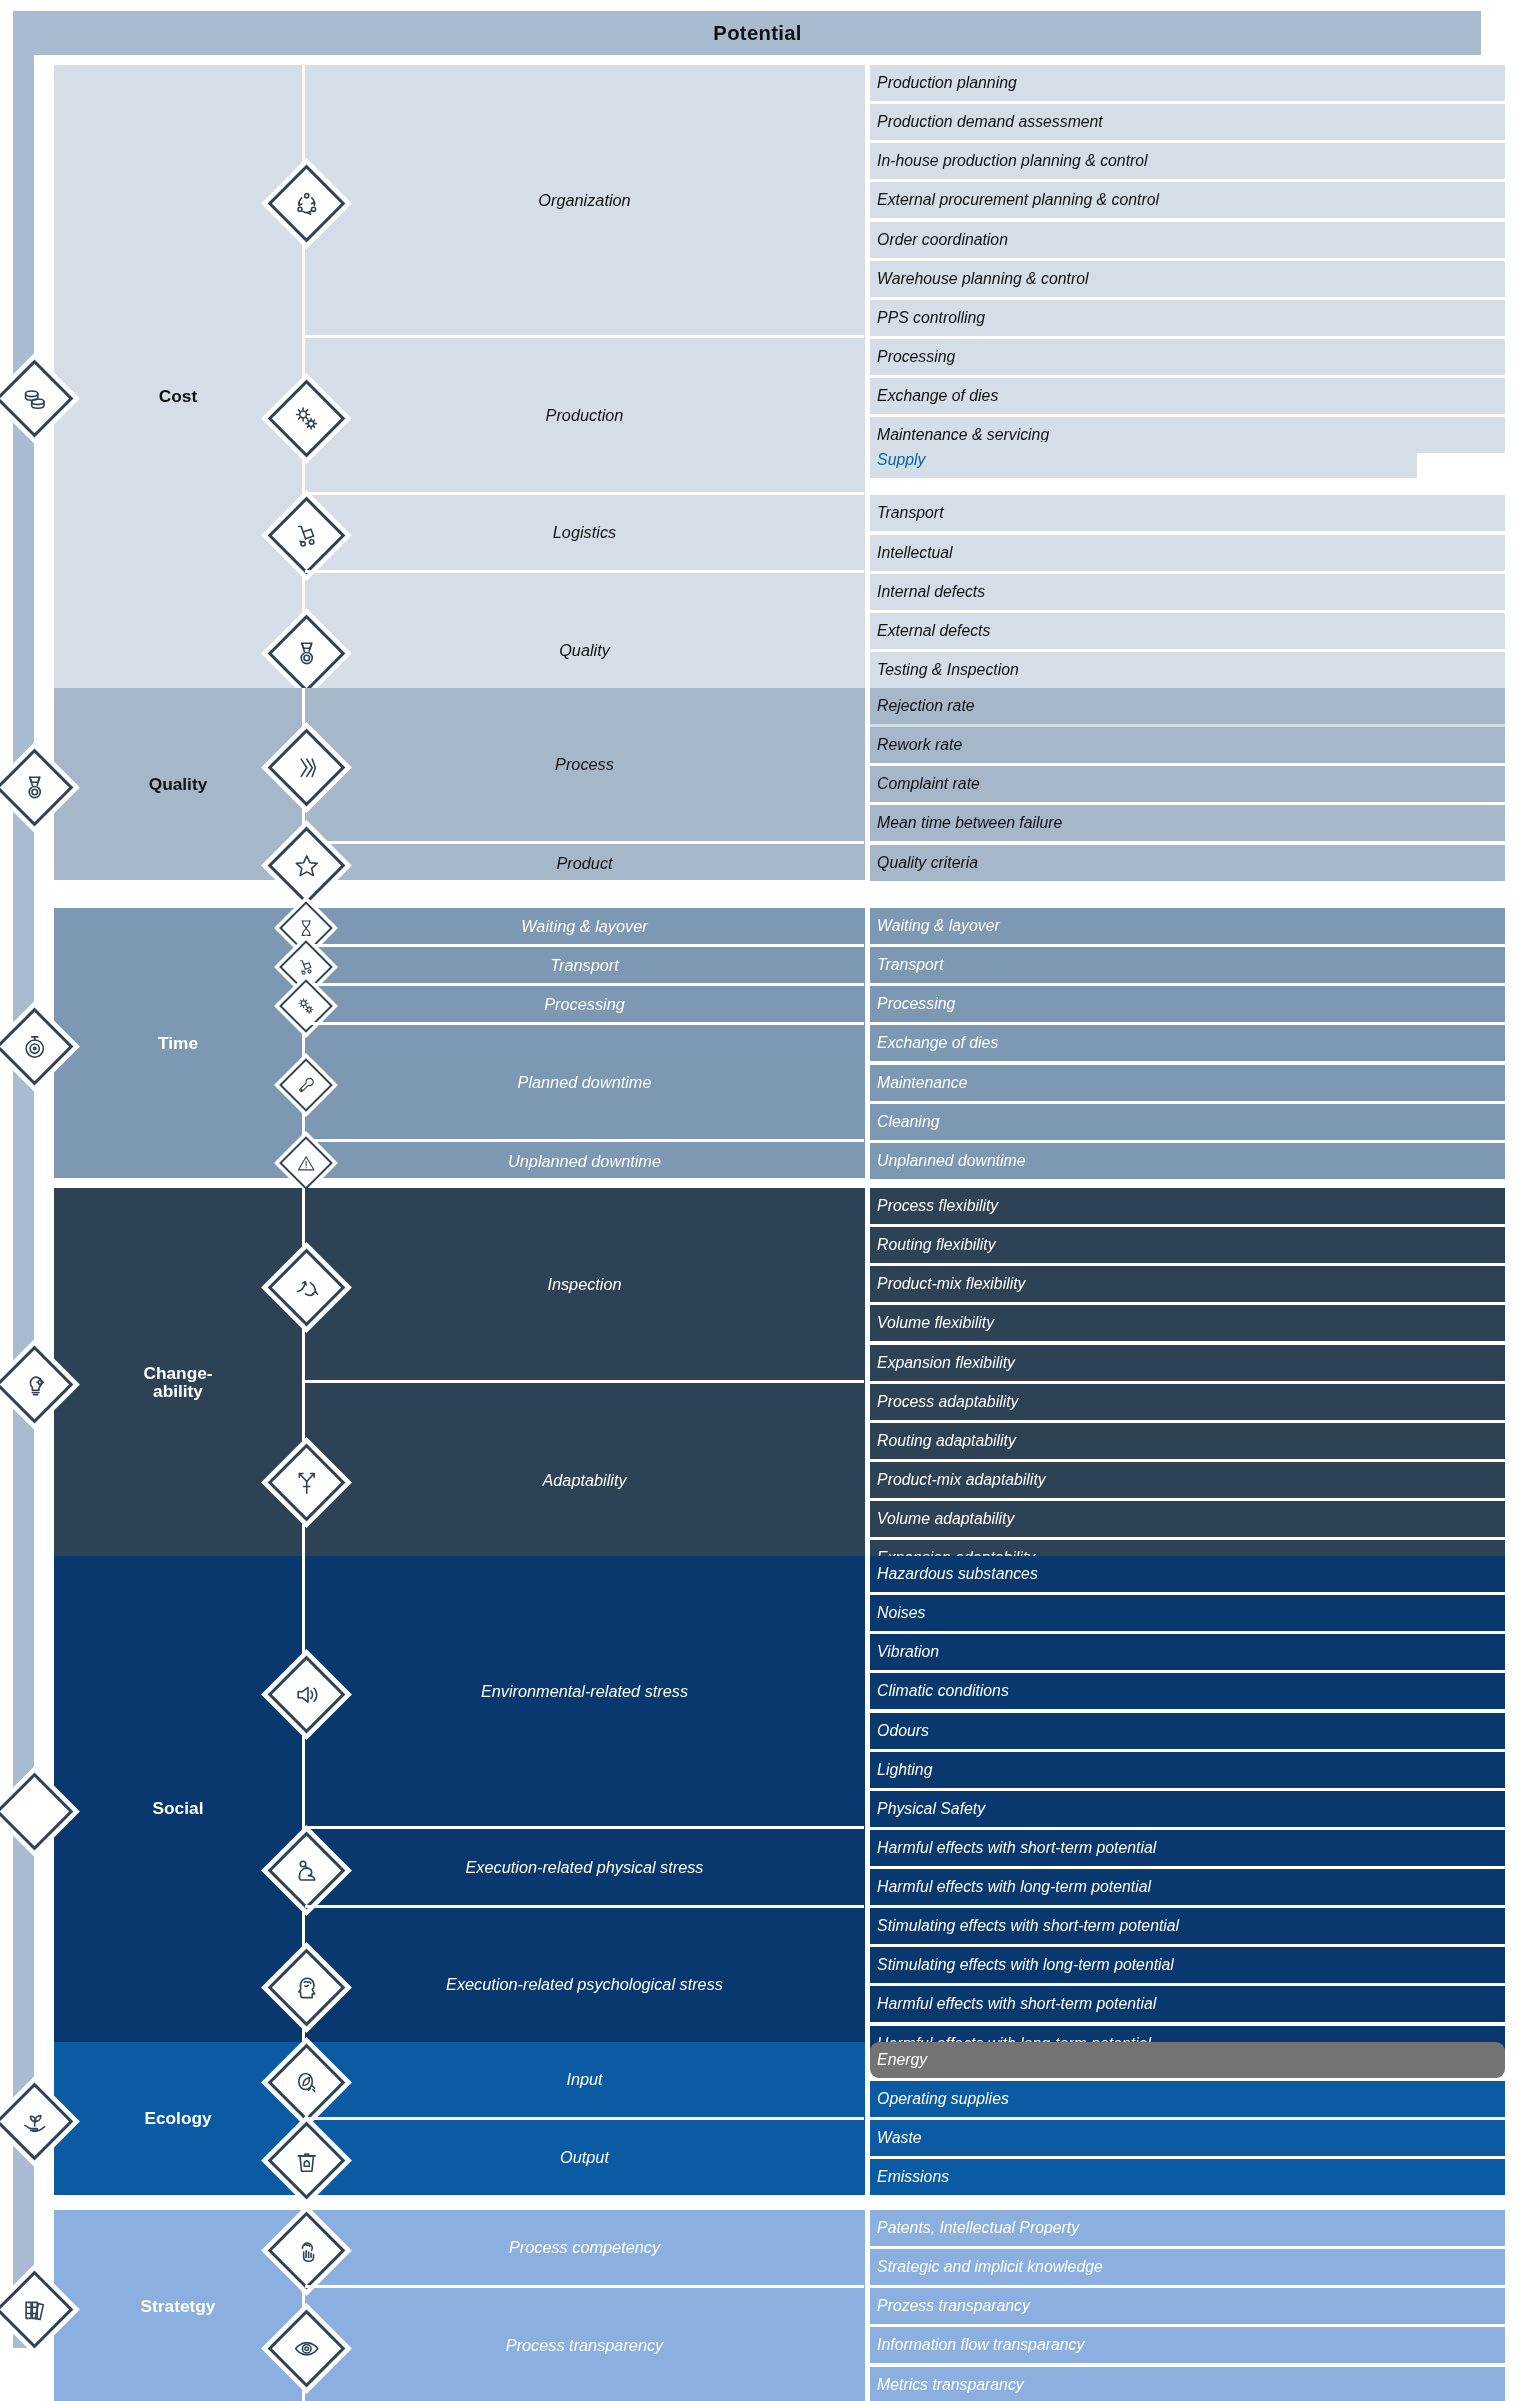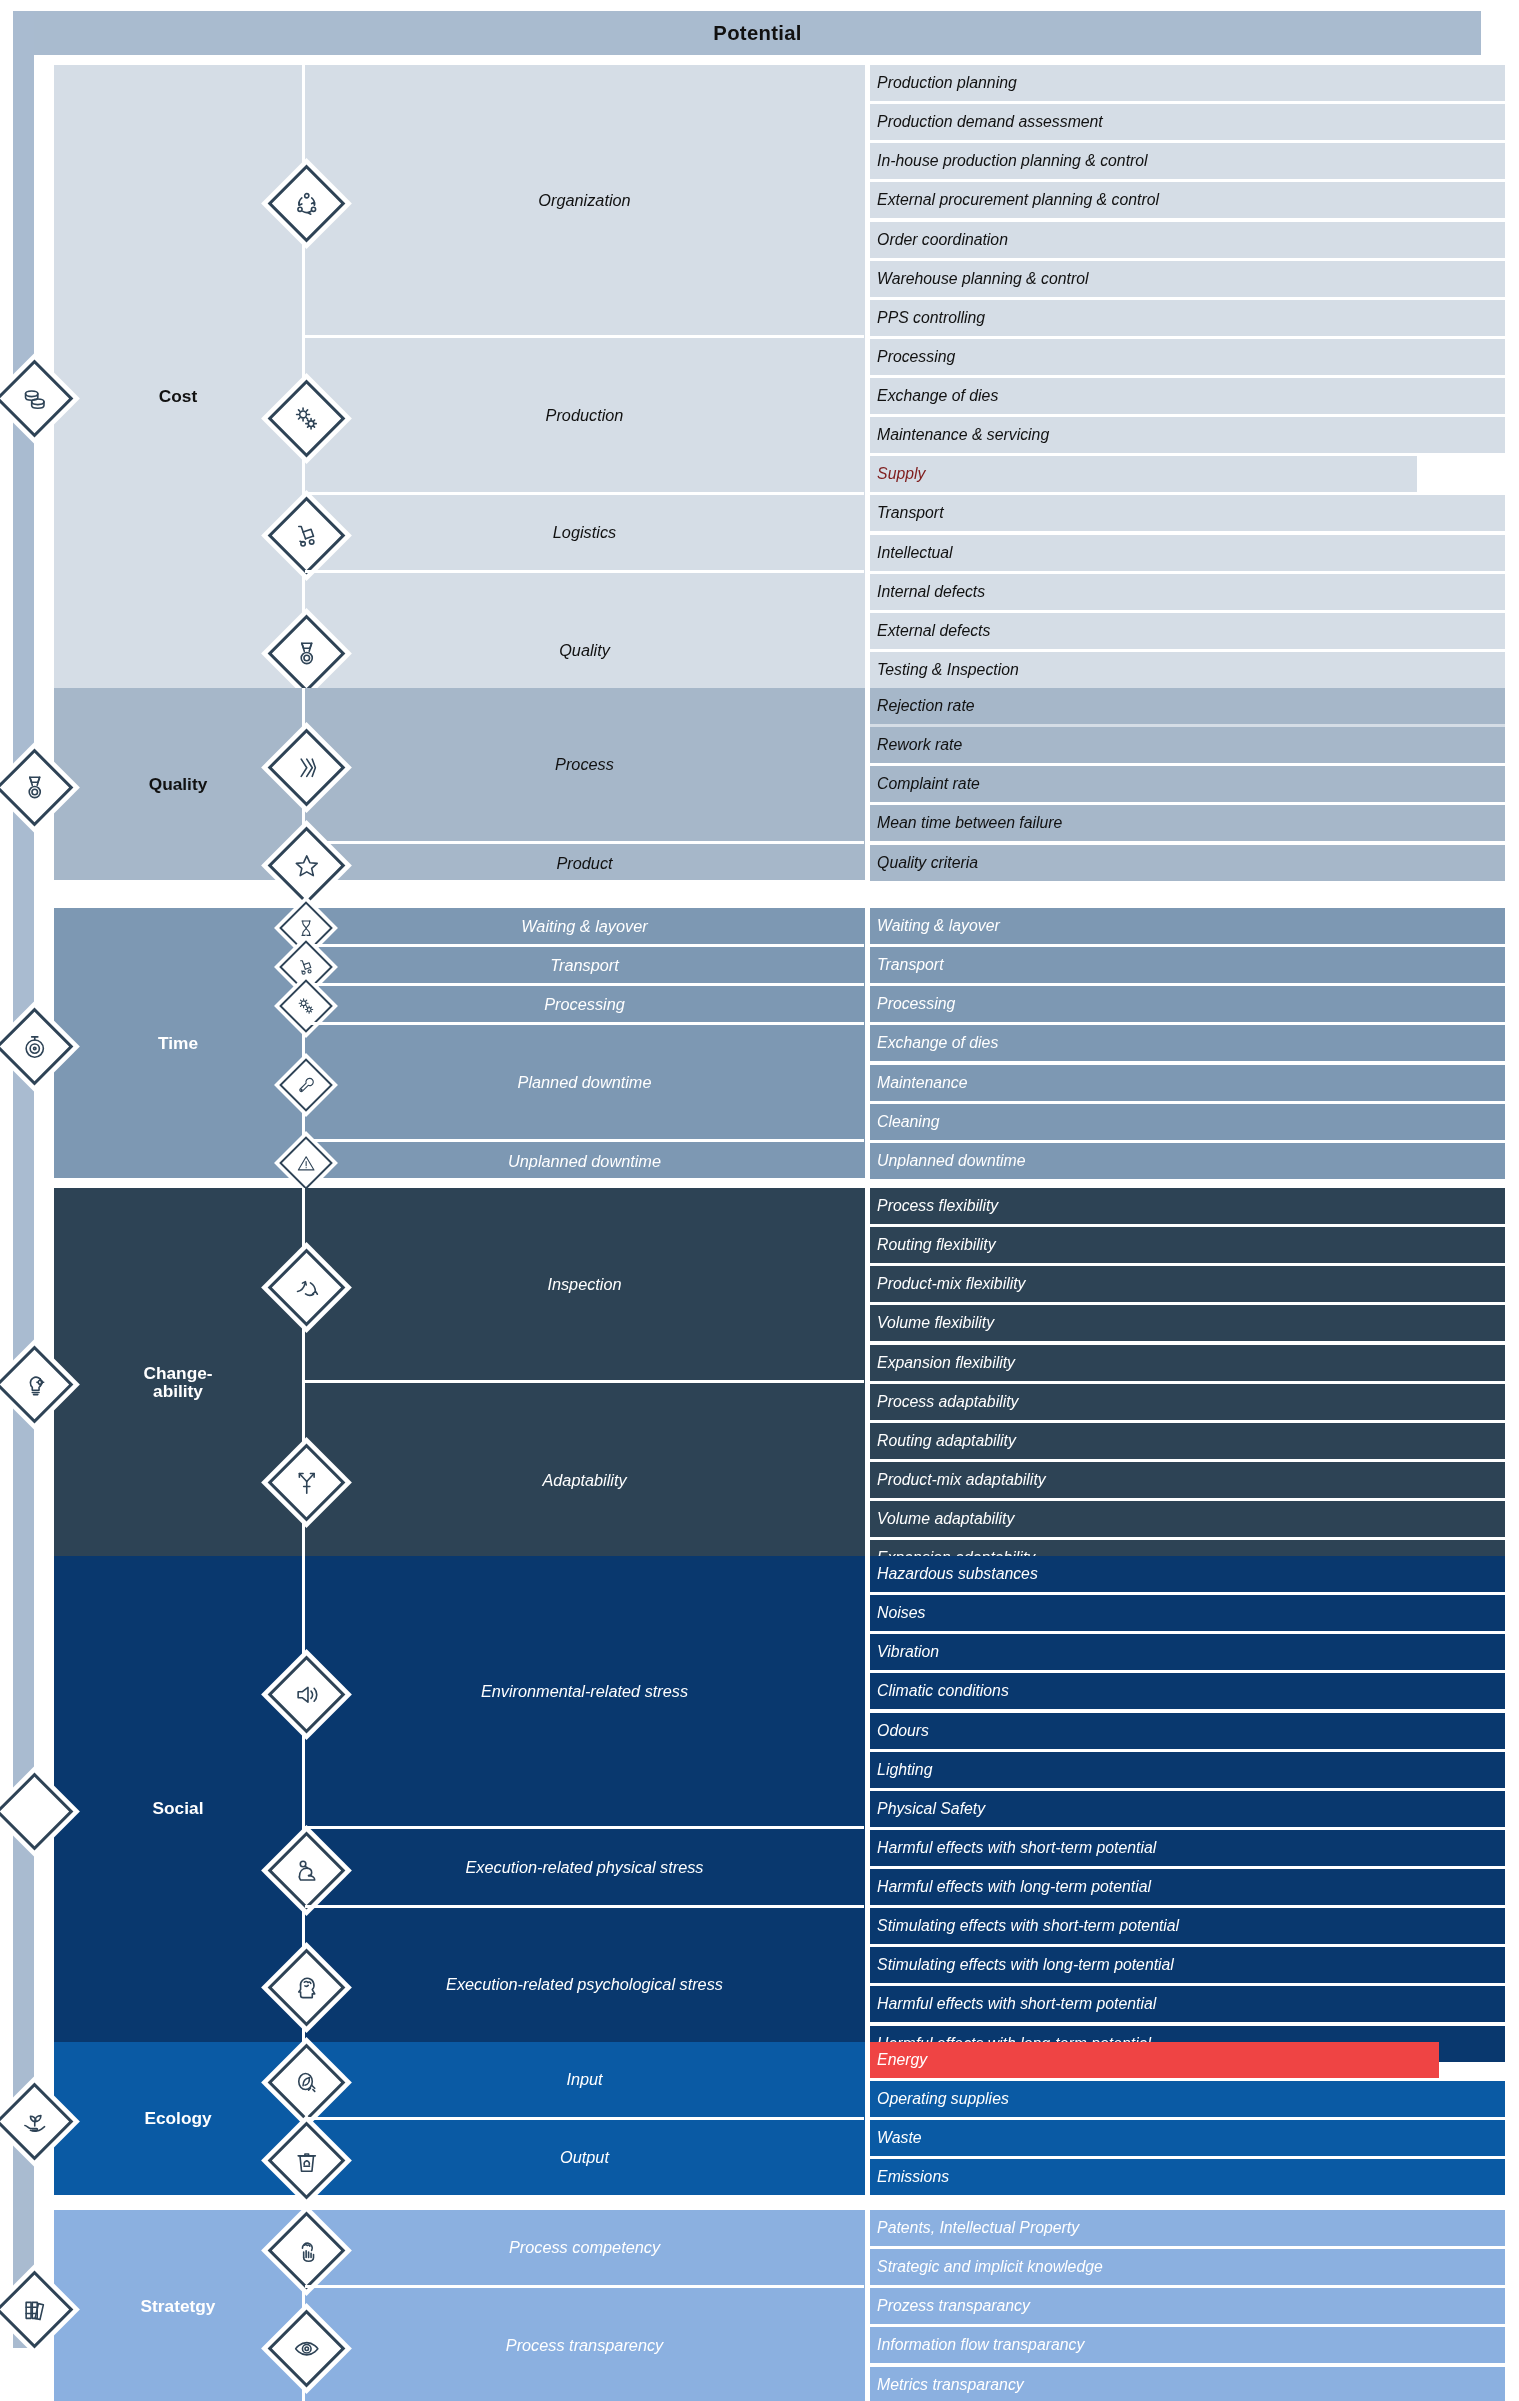--- a/index.html
+++ b/index.html
@@ -98,21 +98,21 @@
               <circle cx="18" cy="17" r="5.5"></circle>
               <path d="M18 6.5v3M18 24.5v3M7.5 17h3M25.5 17h3M10.6 9.6l2.1 2.1M23.3 22.3l2.1 2.1M25.4 9.6l-2.1 2.1M12.7 22.3l-2.1 2.1"></path>
               <circle cx="31" cy="32" r="4.5"></circle>
               <path d="M31 23.5v2.5M31 38v2.5M22.5 32h2.5M37 32h2.5M25.3 26.3l1.8 1.8M34.9 35.9l1.8 1.8M36.7 26.3l-1.8 1.8M27.1 35.9l-1.8 1.8"></path>
             </svg>
           </span>
         </div>
         <div class="l3cell" style="left:870px;top:274px;width:635px;height:36px;background:#d5dde6;color:#111111;">Processing</div>
         <div class="l3cell" style="left:870px;top:313px;width:635px;height:36px;background:#d5dde6;color:#111111;">Exchange of dies</div>
         <div class="l3cell" style="left:870px;top:352px;width:635px;height:36px;background:#d5dde6;color:#111111;">Maintenance &amp; servicing</div>
-        <div class="l3cell" style="left:870px;top:391px;width:547px;height:36px;background:#d5dde6;color:#7f1d1d;">Supply</div>
+        <div class="l3cell" style="left:870px;top:377px;width:547px;height:36px;background:#d5dde6;color:#0369a1;">Supply</div>
         <div class="l2cell" style="left:305px;top:430px;width:559px;height:75px;color:#111111;">Logistics</div>
         <div class="sep" style="left:305px;top:427px;width:559px;"></div>
         <div class="dia" style="left:279px;top:443px;">
           <span class="ico">
             <svg viewBox="0 0 48 48" fill="none" stroke="#2e4356" stroke-width="2.6" stroke-linecap="round" stroke-linejoin="round">
               <path d="M11 9h4l7 20"></path>
               <path d="M22 29l12-4"></path>
               <path d="M18 18l13-4.5 4 11.5"></path>
               <circle cx="18" cy="37" r="3.6"></circle>
               <circle cx="32" cy="34" r="3.6"></circle>
@@ -380,21 +380,21 @@
         <div class="dia" style="left:279px;top:13px;">
           <span class="ico">
             <svg viewBox="0 0 48 48" fill="none" stroke="#2e4356" stroke-width="2.6" stroke-linecap="round" stroke-linejoin="round">
               <ellipse cx="22" cy="22" rx="11" ry="13"></ellipse>
               <path d="M28 16c-6 1-10 6-10 13"></path>
               <path d="M28 16c1 6-2 11-7 12"></path>
               <path d="M32 28l5 5M34 35l3 3M30 33l-3 3"></path>
             </svg>
           </span>
         </div>
-        <div class="l3cell" style="left:870px;top:0px;width:569px;height:36px;background:#ef4444;color:#ffffff;">Energy</div>
+        <div class="l3cell" style="left:870px;top:0px;width:635px;height:36px;background:#737373;color:#ffffff;border-radius:9px;">Energy</div>
         <div class="l3cell" style="left:870px;top:39px;width:635px;height:36px;background:#0a5aa4;color:#ffffff;">Operating supplies</div>
         <div class="l2cell" style="left:305px;top:78px;width:559px;height:75px;color:#ffffff;">Output</div>
         <div class="sep" style="left:305px;top:75px;width:559px;"></div>
         <div class="dia" style="left:279px;top:91px;">
           <span class="ico">
             <svg viewBox="0 0 48 48" fill="none" stroke="#2e4356" stroke-width="2.6" stroke-linecap="round" stroke-linejoin="round">
               <path d="M13 16h22l-2.5 25H15.5z"></path>
               <path d="M10 16h28"></path>
               <path d="M21 16v-3h6v3"></path>
               <path d="M24 24c-3.5 1-5 4-4 7"></path>

